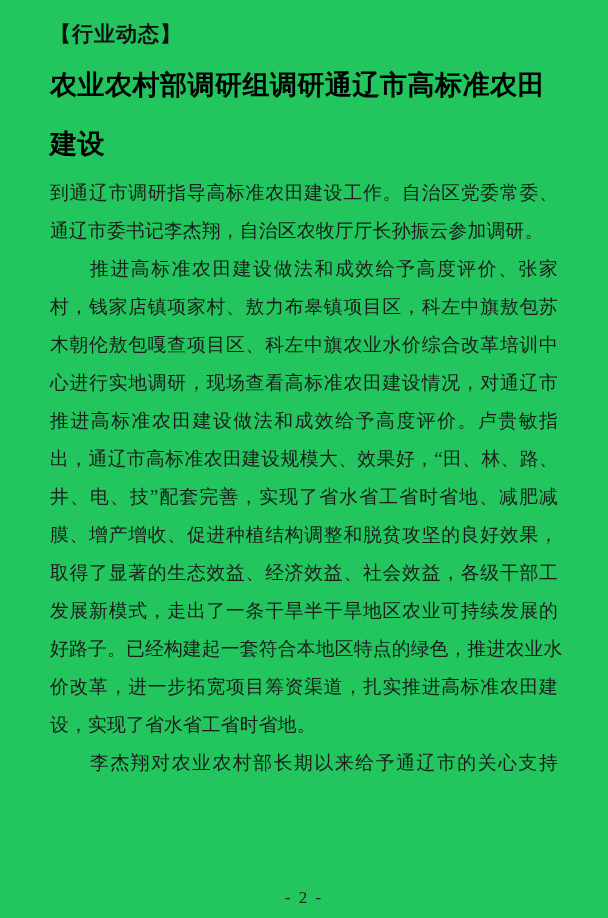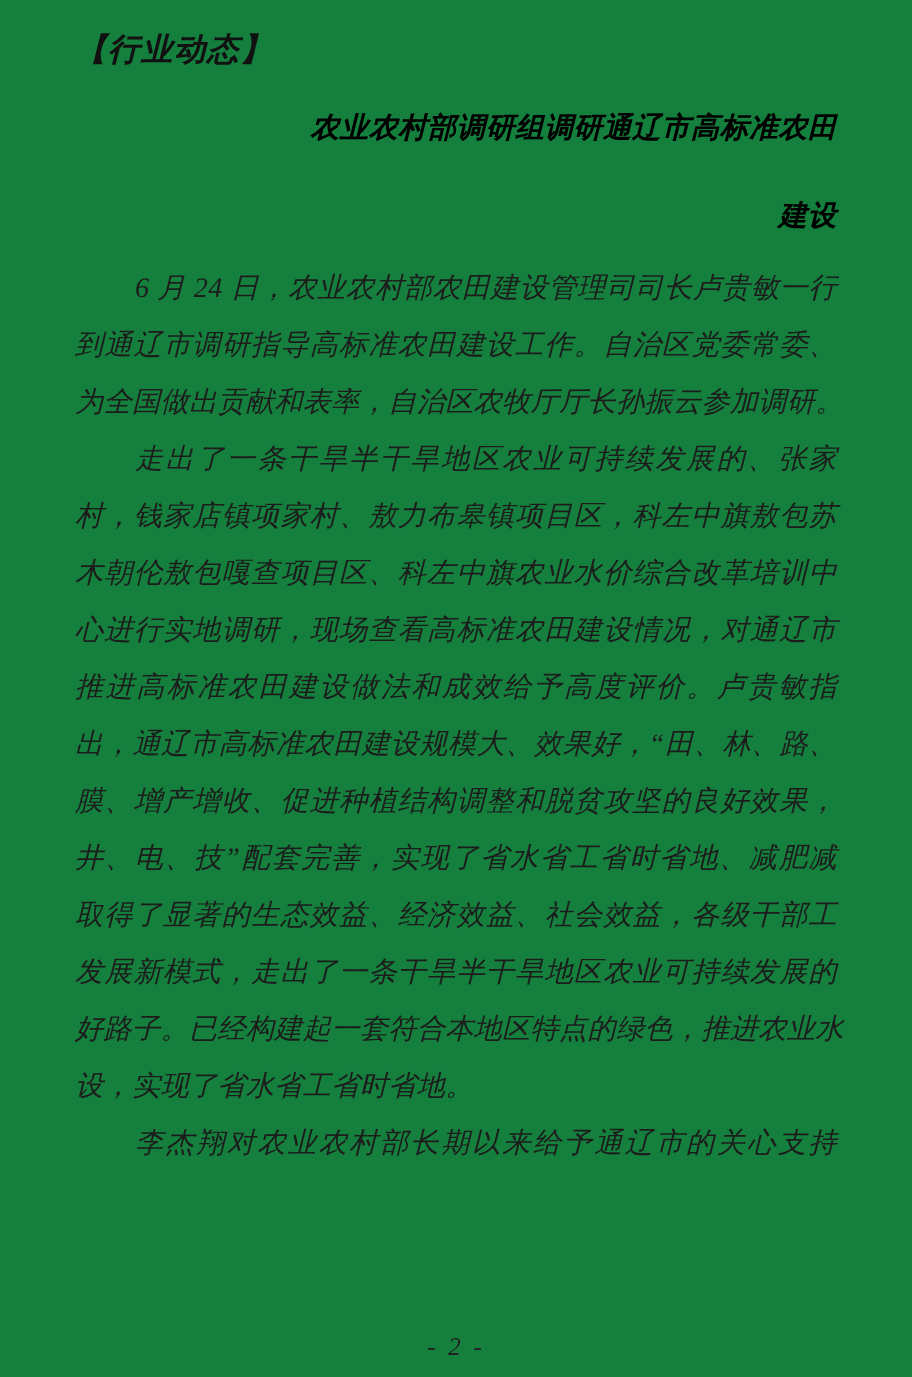--- a/index.html
+++ b/index.html
@@ -18,24 +18,24 @@
   .section-tag {
     font-family: "Liberation Sans", "DejaVu Sans", sans-serif;
     font-weight: 600;
     font-size: 21px;
     line-height: 28px;
     letter-spacing: 1px;
     color: #111111;
   }
   .doc-title {
     margin-top: 8px;
-    font-size: 19px;
+    font-size: 27px;
     font-weight: bold;
     line-height: 59px;
-    text-align: right;
+    text-align: left;
     letter-spacing: 0.5px;
     color: #000000;
   }
   .title-line { display: block; }
   .doc-body {
     font-size: 18.8px;
   }
   .body-line {
     height: 38px;
     line-height: 38px;
@@ -58,41 +58,41 @@
     text-align: center;
     font-size: 17px;
     line-height: 20px;
     letter-spacing: 2px;
     color: #222222;
   }
 </style>
 </head>
 <body>
 
-<div class="page" style="background: #15803d; color: rgb(28, 28, 28); font-style: italic;">
+<div class="page" style="background: #22c55e; color: rgb(28, 28, 28);">
   <div class="section-tag">【行业动态】</div>
 
   <h1 class="doc-title" style="color: rgb(0, 0, 0);">
       <span class="title-line">农业农村部调研组调研通辽市高标准农田</span>
       <span class="title-line">建设</span>
     </h1>
 
   <div class="doc-body">
-      <div class="body-line first">6 月 24 日，农业农村部农田建设管理司司长卢贵敏一行</div>
       <div class="body-line">到通辽市调研指导高标准农田建设工作。自治区党委常委、</div>
-      <div class="body-line plain">为全国做出贡献和表率，自治区农牧厅厅长孙振云参加调研。</div>
-      <div class="body-line first">走出了一条干旱半干旱地区农业可持续发展的、张家</div>
+      <div class="body-line plain">通辽市委书记李杰翔，自治区农牧厅厅长孙振云参加调研。</div>
+      <div class="body-line first">推进高标准农田建设做法和成效给予高度评价、张家</div>
       <div class="body-line">村，钱家店镇项家村、敖力布皋镇项目区，科左中旗敖包苏</div>
       <div class="body-line">木朝伦敖包嘎查项目区、科左中旗农业水价综合改革培训中</div>
       <div class="body-line">心进行实地调研，现场查看高标准农田建设情况，对通辽市</div>
       <div class="body-line">推进高标准农田建设做法和成效给予高度评价。卢贵敏指</div>
       <div class="body-line">出，通辽市高标准农田建设规模大、效果好，“田、林、路、</div>
+      <div class="body-line">井、电、技”配套完善，实现了省水省工省时省地、减肥减</div>
       <div class="body-line">膜、增产增收、促进种植结构调整和脱贫攻坚的良好效果，</div>
-      <div class="body-line">井、电、技”配套完善，实现了省水省工省时省地、减肥减</div>
       <div class="body-line">取得了显著的生态效益、经济效益、社会效益，各级干部工</div>
       <div class="body-line">发展新模式，走出了一条干旱半干旱地区农业可持续发展的</div>
       <div class="body-line">好路子。已经构建起一套符合本地区特点的绿色，推进农业水</div>
+      <div class="body-line">价改革，进一步拓宽项目筹资渠道，扎实推进高标准农田建</div>
       <div class="body-line plain">设，实现了省水省工省时省地。</div>
       <div class="body-line first">李杰翔对农业农村部长期以来给予通辽市的关心支持</div>
     </div>
 
   <div class="page-number">- 2 -</div>
 </div>
 
 </body></html>

